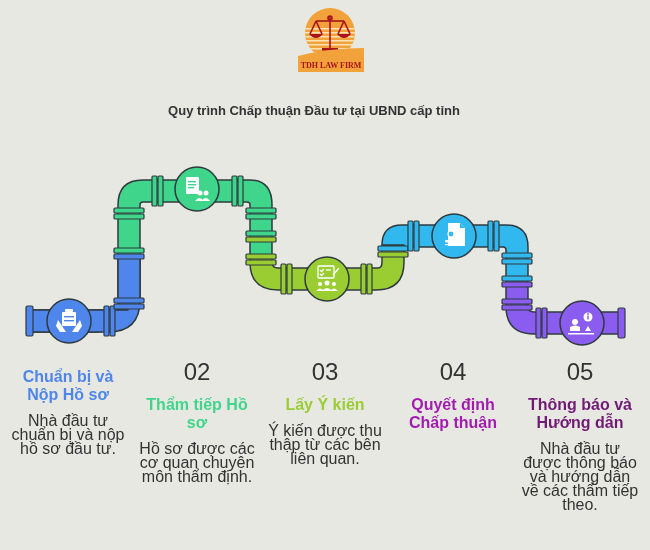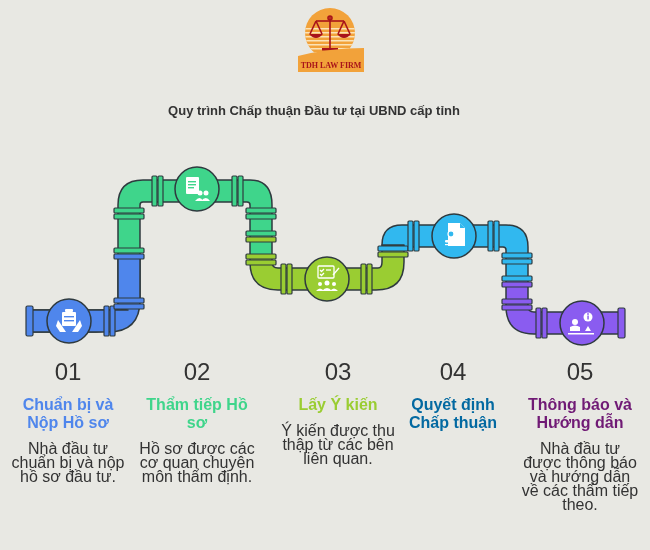--- a/index.html
+++ b/index.html
@@ -189,37 +189,36 @@
       <circle cx="588" cy="314" r="0.9" fill="#8a5cf0"></circle>
       <circle cx="575" cy="322" r="3"></circle>
       <path d="M570 331 L570 327 Q575 324 580 327 L580 331 Z"></path>
       <path d="M585 331 L588 326 L591 331 Z"></path>
       <rect x="568" y="333" width="26" height="1.5"></rect>
     </g>
   </g>
 </svg>
 
 <div class="step" style="left:8px;">
-  <div class="num">01</div>
   <div class="heading" style="color:#4f86ec;">Chuẩn bị và Nộp Hồ sơ</div>
   <div class="desc">Nhà đầu tư chuẩn bị và nộp hồ sơ đầu tư.</div>
 </div>
 <div class="step" style="left:137px;">
   <div class="num">02</div>
   <div class="heading" style="color:#3fd58b;">Thẩm tiếp Hồ sơ</div>
   <div class="desc">Hồ sơ được các cơ quan chuyên môn thẩm định.</div>
 </div>
-<div class="step" style="left:278px;">
+<div class="step" style="left:265px;">
   <div class="num">03</div>
   <div class="heading" style="color:#9acd32;">Lấy Ý kiến</div>
   <div class="desc">Ý kiến được thu thập từ các bên liên quan.</div>
 </div>
 <div class="step" style="left:393px;">
   <div class="num">04</div>
-  <div class="heading" style="color:#0369a1;">Quyết định Chấp thuận</div>
+  <div class="heading" style="color:#a21caf;">Quyết định Chấp thuận</div>
 </div>
 <div class="step" style="left:520px;">
   <div class="num">05</div>
   <div class="heading" style="color:#701a75;">Thông báo và Hướng dẫn</div>
   <div class="desc">Nhà đầu tư được thông báo và hướng dẫn về các thẩm tiếp theo.</div>
 </div>
 
 <div class="footer">with ⚡ Napkin</div>
 
 </body></html>

